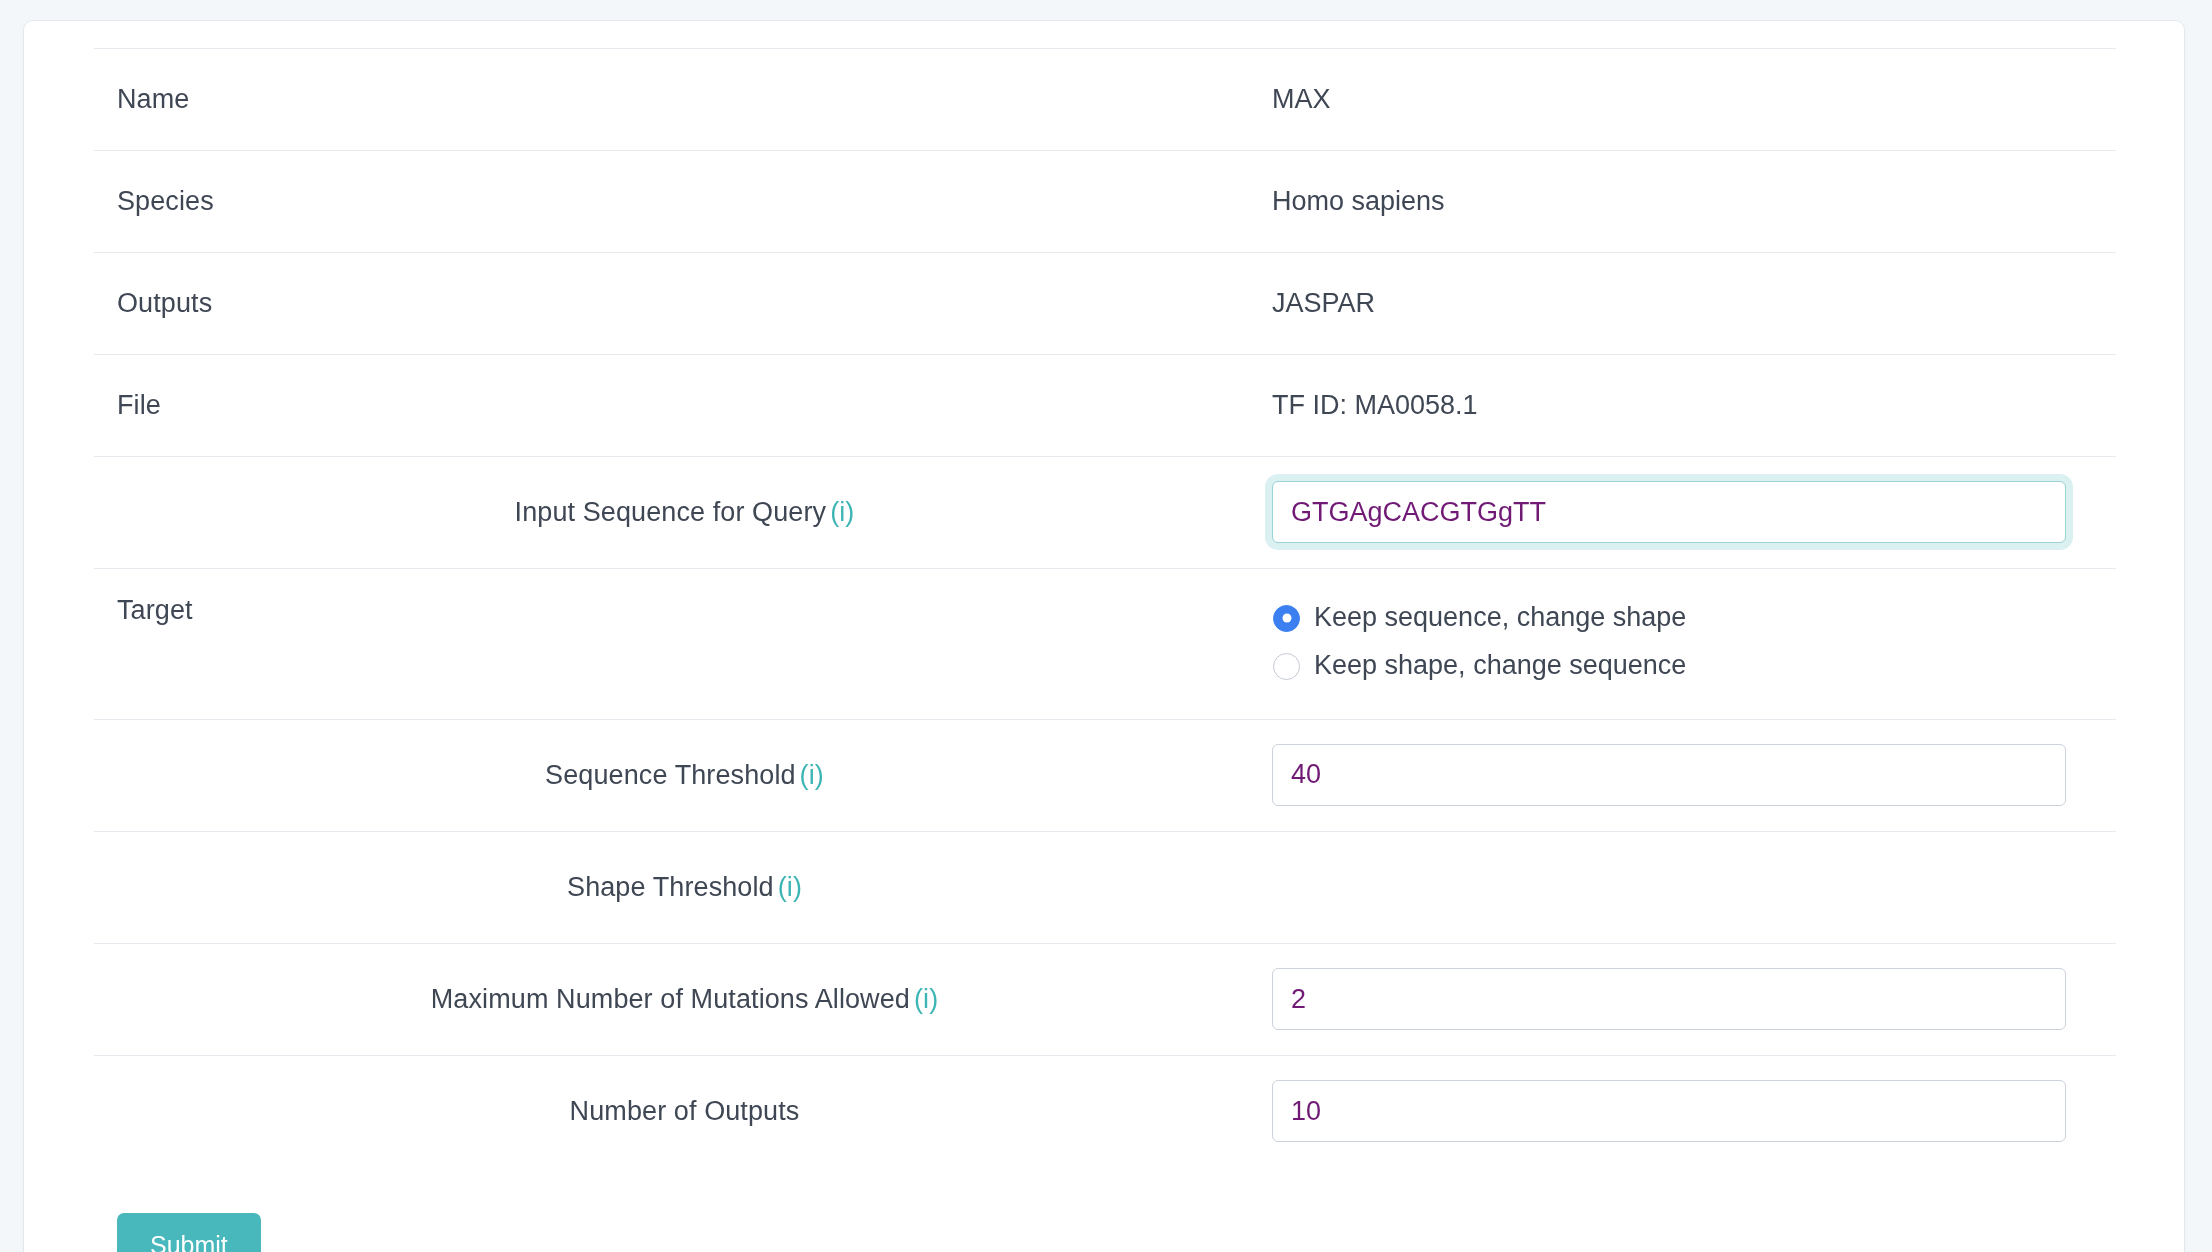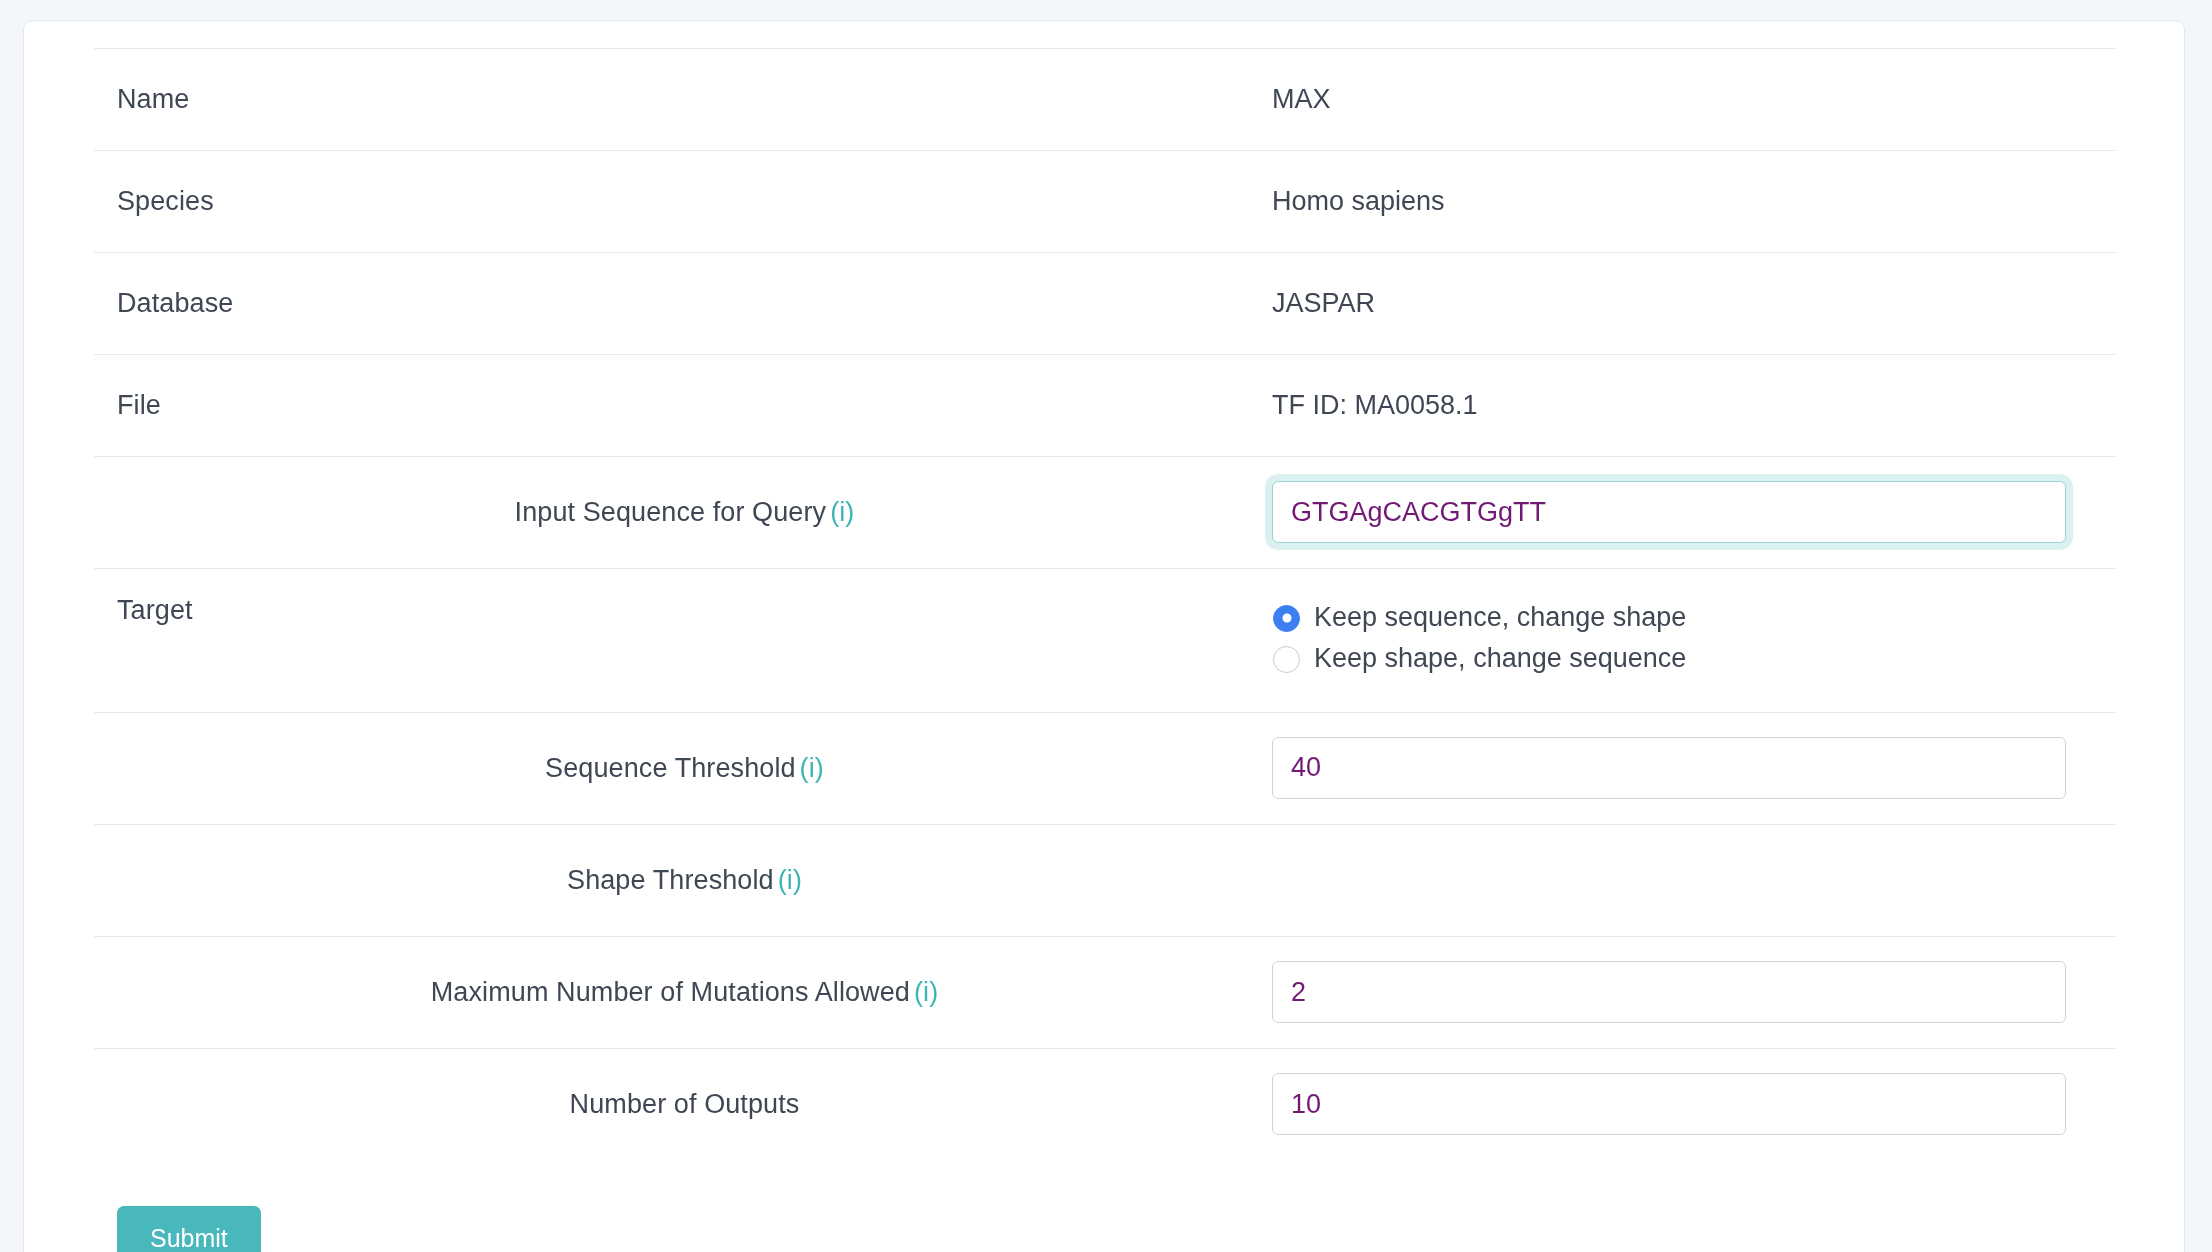--- a/index.html
+++ b/index.html
@@ -95,21 +95,21 @@
     box-shadow: 0 0 0 7px rgba(160, 216, 216, 0.38);
   }
 
   
   .row.radio-row .label-cell { padding-top: 24px; padding-bottom: 40px; }
   .row.radio-row .value-cell { padding-top: 32px; padding-bottom: 36px; }
 
   .radio-group {
     display: flex;
     flex-direction: column;
-    gap: 7px;
+    gap: 14px;
     margin-left: 1px;
   }
 
   .radio-option {
     display: flex;
     align-items: center;
     gap: 14px;
     cursor: pointer;
   }
 
@@ -176,21 +176,21 @@
         <div class="label-cell">Name</div>
         <div class="value-cell">MAX</div>
       </div>
 
       <div class="row">
         <div class="label-cell">Species</div>
         <div class="value-cell">Homo sapiens</div>
       </div>
 
       <div class="row">
-        <div class="label-cell">Database</div>
+        <div class="label-cell">Outputs</div>
         <div class="value-cell">JASPAR</div>
       </div>
 
       <div class="row">
         <div class="label-cell">File</div>
         <div class="value-cell">TF ID: MA0058.1</div>
       </div>
 
       <div class="row input-row">
         <div class="label-cell">

